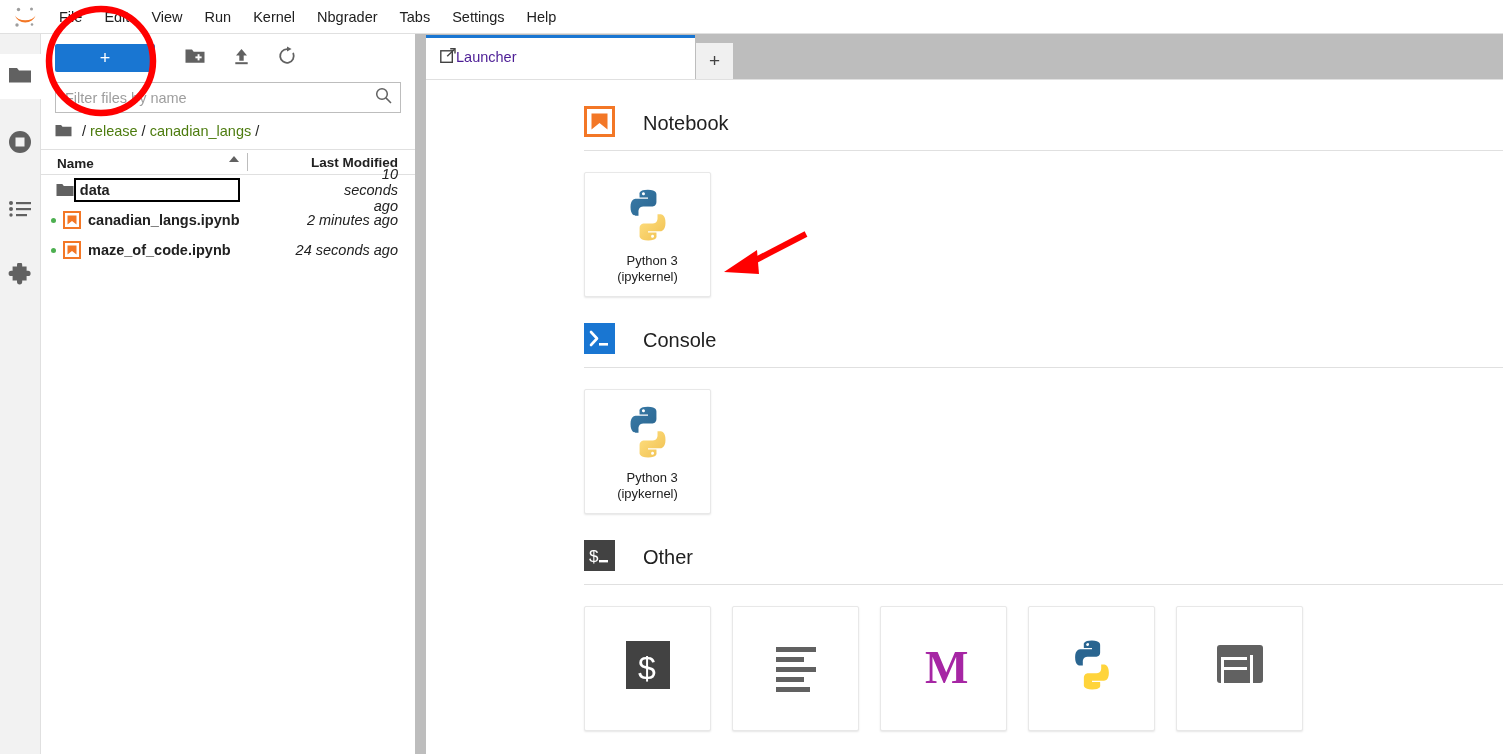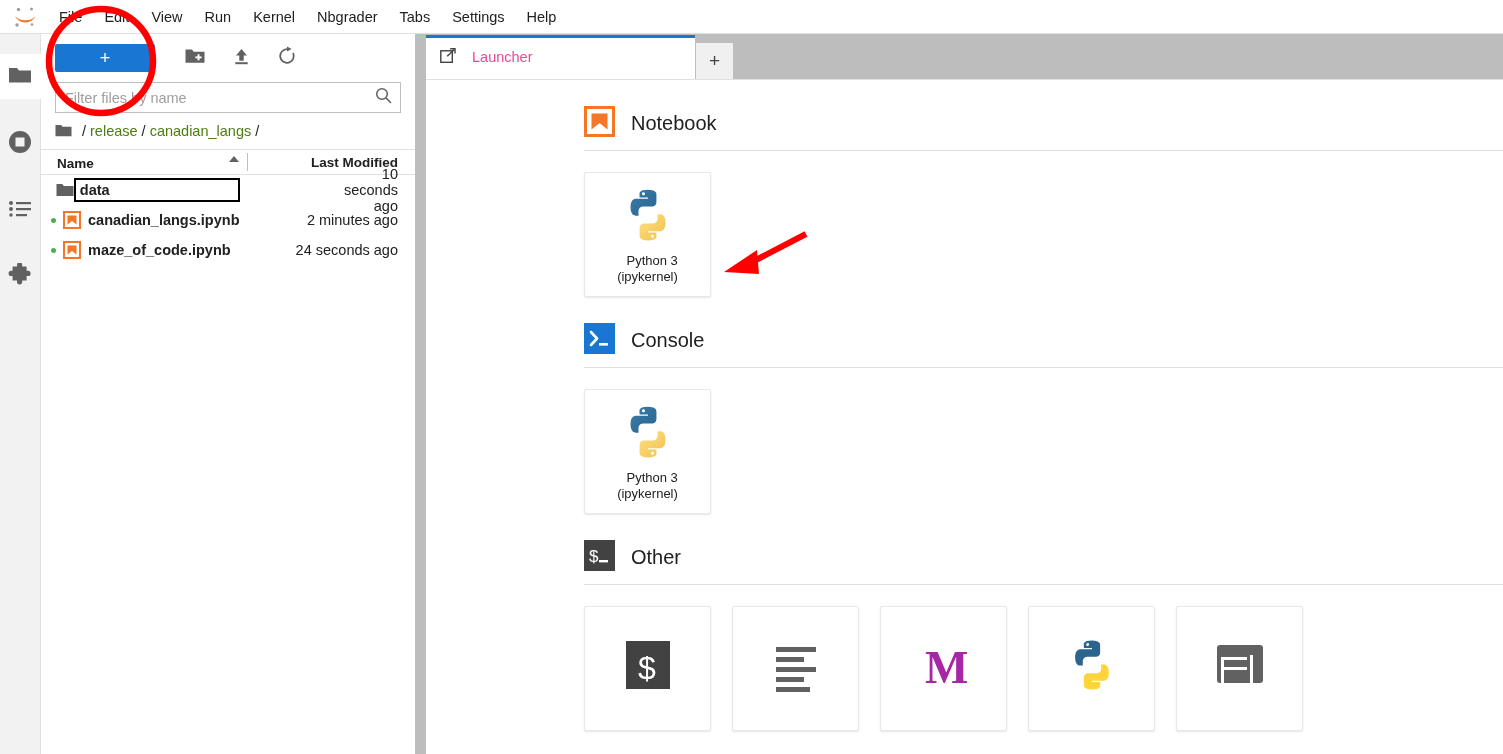--- a/index.html
+++ b/index.html
@@ -112,41 +112,41 @@
     margin-left: 5px;
   }
   .dot { width: 5px; height: 5px; border-radius: 50%; background: #4caf50; }
   .fb-icon { width: 24px; display: flex; align-items: center; justify-content: center; }
   .fb-name { flex: 1; overflow: hidden; text-overflow: ellipsis; white-space: nowrap; padding-left: 4px; font-weight: bold;}
   .fb-name.boxed {
     border: 2px solid #000; padding: 1px 4px; margin-right: 86px; flex: none;
     width: 166px; line-height: 18px;
   }
   .fb-mod {
-    width: 120px; text-align: right; padding-right: 17px; font-size: 14.5px; color: #212121;
+    width: 120px; text-align: right; padding-right: 17px; font-size: 14.5px; color: #212121; font-style: italic;
   }
 
   
   .splitter {
     position: absolute; top: 34px; left: 415px; width: 11px; height: 720px;
     background: #bdbdbd;
   }
 
   
   .main {
     position: absolute; top: 34px; left: 426px; width: 1077px; height: 720px;
     background: #fff;
   }
   .tabbar {
     height: 45px; background: #bdbdbd; display: flex; align-items: flex-end;
     position: relative;
   }
   .tab {
     height: 44px; min-width: 270px; background: #fff; display: flex; align-items: center;
-    padding: 0 14px; gap: 16px; font-size: 14.5px; color: #ec4899; cursor: pointer;
+    padding: 0 14px; gap: 0; font-size: 14.5px; color: #4c1d95; cursor: pointer;
     position: relative; border-right: 1px solid #bdbdbd;
   }
   .tab::before {
     content: ""; position: absolute; top: 0; left: 0; right: 0; height: 3px; background: #1976d2;
   }
   .tab-addbtn {
     width: 37px; height: 36px; background: #f0f0f0; display: flex; align-items: center;
     justify-content: center; font-size: 19px; color: #424242; cursor: pointer;
     margin-bottom: 0; align-self: flex-end;
   }
@@ -158,21 +158,21 @@
     position: relative;
   }
   .launcher-inner { padding: 0 0 0 0; }
   .lp-title {
     font-size: 19px; color: #212121; padding: 45px 0 0 150px; font-weight: normal;
   }
   .lp-section {
     margin-top: 26px; padding-left: 158px;
   }
   .lp-section-head {
-    display: flex; align-items: center; gap: 16px; padding-bottom: 9px;
+    display: flex; align-items: center; gap: 28px; padding-bottom: 9px;
   }
   .lp-section-title { font-size: 20px; color: #212121; }
   .lp-rule { height: 1px; background: #e0e0e0; margin-right: 0; }
   .lp-cards { display: flex; gap: 21px; padding-top: 21px; }
   .lp-card {
     width: 127px; height: 125px; background: #fff; border: 1px solid #e8e8e8;
     border-radius: 2px; display: flex; flex-direction: column; align-items: center;
     justify-content: center; cursor: pointer;
     box-shadow: 0 1px 2px rgba(0,0,0,0.10);
   }

